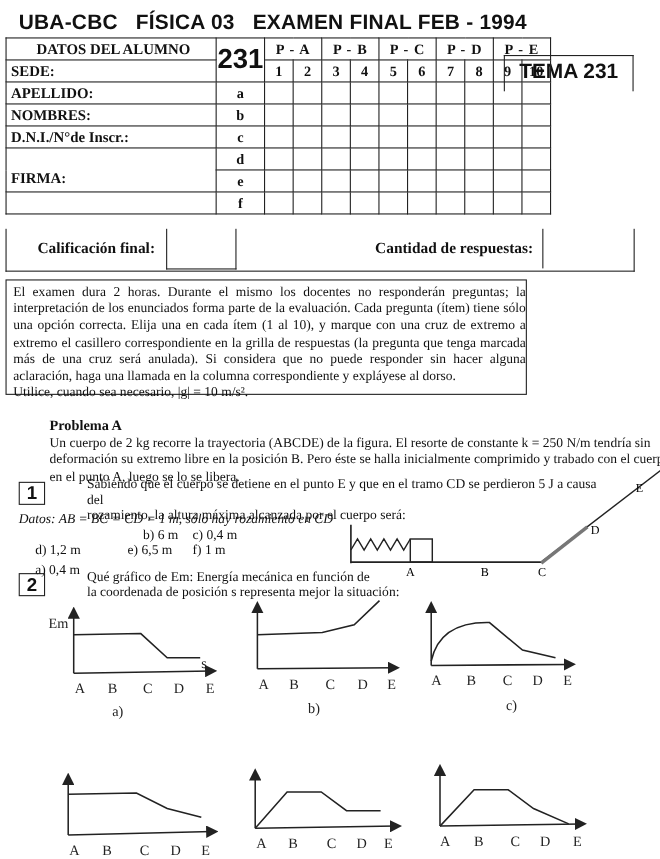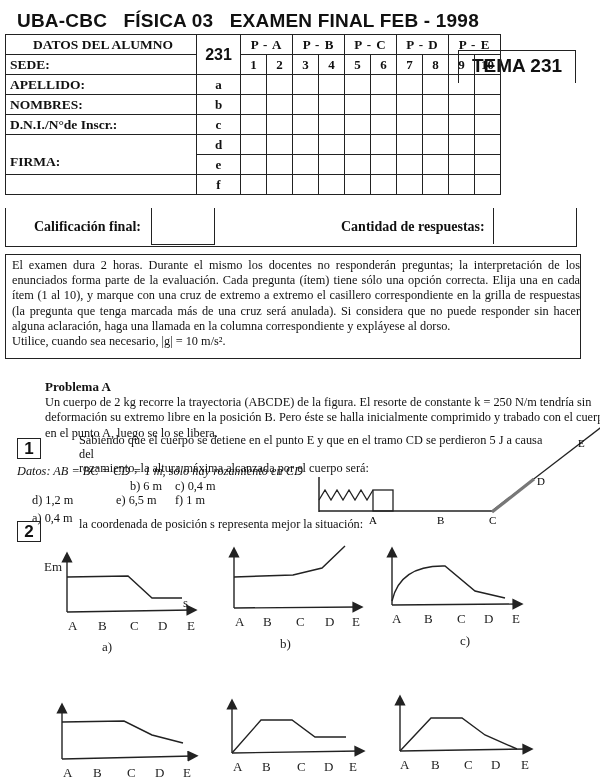--- a/index.html
+++ b/index.html
@@ -3,43 +3,43 @@
 <meta charset="utf-8">
 <style>
   html,body{margin:0;padding:0;background:#fff;}
   body{width:600px;height:781px;position:relative;overflow:hidden;color:#111;font-family:"Liberation Serif",serif;}
   .abs{position:absolute;}
   .hdr{font-family:"Liberation Sans",sans-serif;font-weight:bold;font-size:19px;top:10px;left:17px;letter-spacing:0.2px;white-space:pre;}
   .tema{position:absolute;left:458px;top:2px;width:116px;height:32px;border:1.5px solid #222;border-bottom:none;font-family:"Liberation Sans",sans-serif;font-weight:bold;font-size:19px;text-align:center;line-height:30px;margin-top:48px;}
   table.grid{position:absolute;left:5px;top:34px;border-collapse:collapse;}
   table.grid td{border:1.5px solid #222;padding:0;font-weight:bold;font-size:13px;text-align:center;height:19px;}
   table.grid td.lbl{text-align:left;padding-left:4px;font-size:13.5px;width:186px;}
-  table.grid td.num{font-family:"Liberation Sans",sans-serif;font-size:16px;width:43px;}
+  table.grid td.num{font-family:"Liberation Sans",sans-serif;font-size:25px;width:43px;}
   table.grid td.cell{width:25px;}
   table.grid td.hdrp{font-size:13px;letter-spacing:1px;}
   .calif{position:absolute;left:5px;top:208px;width:570px;height:38px;border:1.5px solid #222;border-top:none;}
   .calif .lab{position:absolute;left:28px;top:11px;font-weight:bold;font-size:14px;}
   .calif .box1{position:absolute;left:145px;top:0px;width:62px;height:36px;border:1.5px solid #222;border-top:none;}
   .calif .lab2{position:absolute;left:335px;top:11px;font-weight:bold;font-size:14px;font-family:Liberation Serif, serif;}
   .calif .box2{position:absolute;left:487px;top:0px;width:81px;height:36px;border-left:1.5px solid #222;}
-  .instr{position:absolute;left:5px;top:254px;width:576px;height:105px;border:1.5px solid #222;font-size:12.3px;line-height:15.2px;padding:3px 0 0 6px;box-sizing:border-box;text-align:justify;font-family:Liberation Serif, serif;}
+  .instr{position:absolute;left:5px;top:254px;width:474px;height:105px;border:1.5px solid #222;font-size:12.3px;line-height:15.2px;padding:3px 0 0 6px;box-sizing:border-box;text-align:justify;font-family:Liberation Serif, serif;}
   .instr p{margin:0;}
   .instr .bold{font-weight:bold;}
   .prob{position:absolute;left:17px;top:379px;width:570px;font-size:12.3px;line-height:15.5px;margin-left:28px;}
   .prob .title{font-weight:bold;font-size:13px;}
   .qbox{position:absolute;width:22px;height:19px;border:1.5px solid #222;font-family:"Liberation Sans",sans-serif;font-weight:bold;font-size:17px;text-align:center;line-height:19px;}
   .qtext{position:absolute;font-size:12.3px;line-height:14px;margin-left:29px;}
   .datos{position:absolute;left:17px;top:464px;font-style:italic;font-size:12.3px;}
   .opt{position:absolute;font-size:12.3px;}
   svg text{font-family:"Liberation Serif",serif;}
 </style>
 </head>
 <body>
 
-<div class="abs hdr">UBA-CBC   FÍSICA 03   EXAMEN FINAL FEB - 1998</div>
+<div class="abs hdr">UBA-CBC   FÍSICA 03   EXAMEN FINAL FEB - 1994</div>
 <div class="tema">TEMA  231</div>
 
 <table class="grid">
   <tbody>
       <tr>
     <td class="lbl" style="text-align:center;">DATOS DEL ALUMNO</td>
     <td class="num" rowspan="2">231</td>
     <td class="hdrp" colspan="2">P - A</td>
     <td class="hdrp" colspan="2">P - B</td>
     <td class="hdrp" colspan="2">P - C</td>
@@ -184,20 +184,21 @@
   <line x1="182" y1="92" x2="224" y2="59" stroke="#777" stroke-width="3.2"></line>
   <text x="59" y="104" font-size="11">A</text>
   <text x="127" y="104" font-size="11">B</text>
   <text x="179" y="104" font-size="11">C</text>
   <text x="227" y="65" font-size="11">D</text>
   <text x="268" y="27" font-size="11">E</text>
 </svg>
 
 <div class="qbox" style="left:17px;top:521px;">2</div>
 <div class="qtext" style="left:50px;top:517px;width:320px;">
+  <div>Qué gráfico de Em: Energía mecánica en función de</div>
   <div>la coordenada de posición s representa mejor la situación:</div>
 </div>
 
 <svg class="abs" style="left:0;top:540px;" width="600" height="241">
   <defs>
     <marker id="ar" markerWidth="8" markerHeight="8" refX="4" refY="4" orient="auto">
       <path d="M0,0 L8,4 L0,8 z" fill="#222"></path>
     </marker>
   </defs>
   <g stroke="#222" stroke-width="1.4" fill="none">

